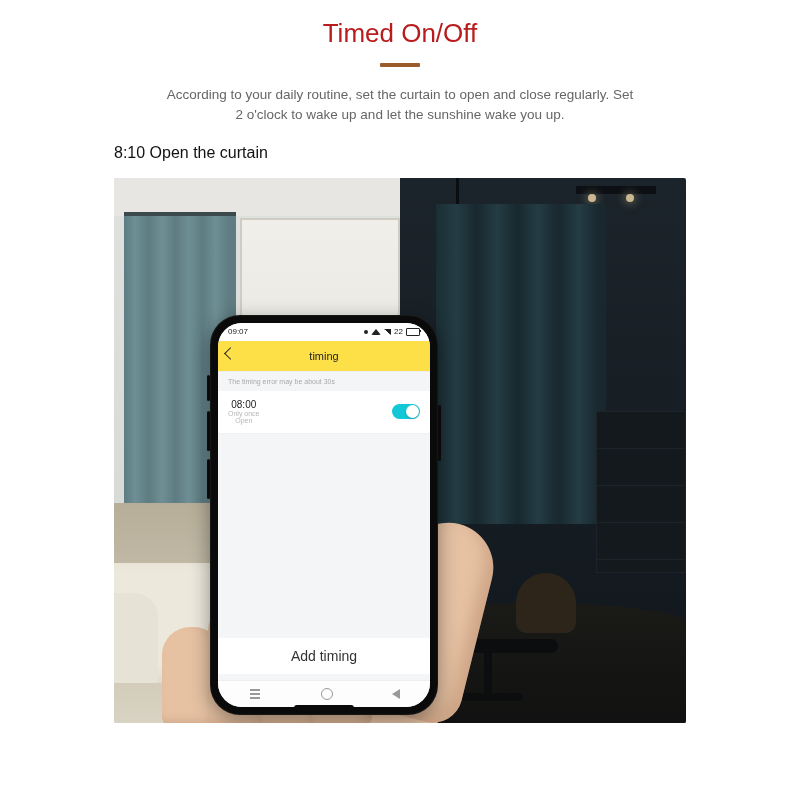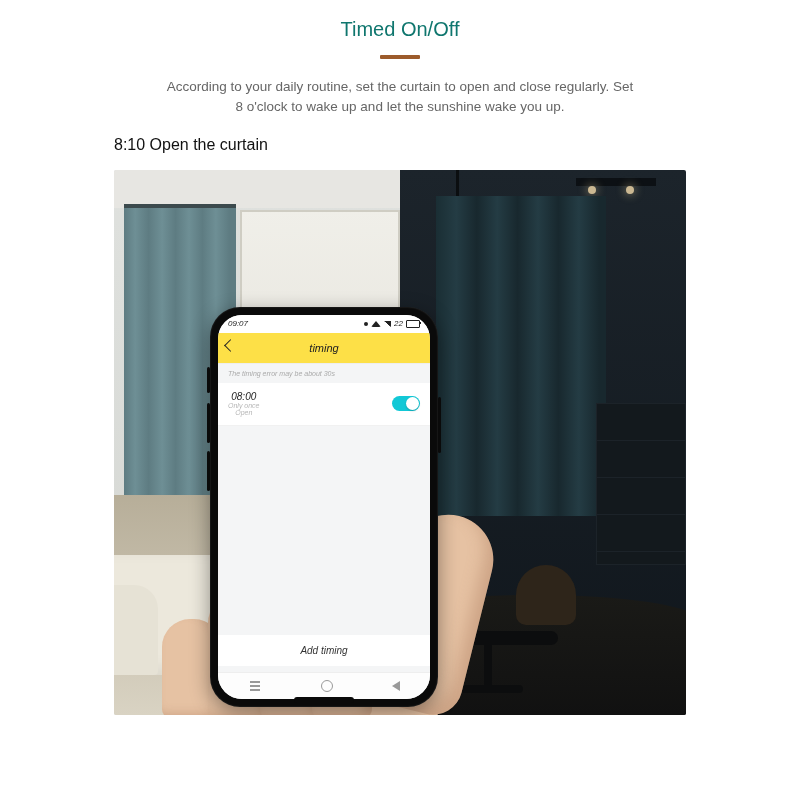--- a/index.html
+++ b/index.html
@@ -11,23 +11,23 @@
     background: #fff;
     overflow: hidden;
     position: relative;
     color: #222;
   }
   .header {
     text-align: center;
     padding-top: 18px;
   }
   .title {
-    font-size: 20px;
+    font-size: 26px;
     font-weight: 500;
-    color: #0f766e;
+    color: #b91c1c;
   }
   .rule {
     width: 40px;
     height: 4px;
     background: #9c5b2b;
     margin: 14px auto 18px auto;
     border-radius: 1px;
   }
   .description {
     font-size: 13.5px;
@@ -46,21 +46,20 @@
   .scene-labels .left { color: #111; }
   .scene-labels .right { color: #111; }
   .scene {
     width: 572px;
     height: 545px;
     margin: 16px auto;
     display: flex;
     position: relative;
     border-radius: 2px;
     overflow: hidden;
-    font-style: italic;
   }
   .scene .half {
     width: 50%;
     height: 100%;
     position: relative;
     overflow: hidden;
   }
   
   .half.left-room {
     background: linear-gradient(#dfe1de,#d4d6d2);
@@ -256,21 +255,21 @@
     border-radius:8px; position:relative;
   }
   .toggle::after{
     content:""; position:absolute; right:1px; top:1px;
     width:13px; height:13px; background:#fff; border-radius:50%;
     box-shadow:0 1px 2px rgba(0,0,0,.2);
   }
   .spacer{flex:1; background:#f4f5f6;}
   .add-timing{
     background:#fff; text-align:center;
-    font-size:10px; color:#333;
+    font-size:14px; color:#333;
     padding:10px 0;
     border-top:6px solid #f4f5f6;
     border-bottom:6px solid #f4f5f6;
   }
   .navbar{
     height:26px; background:#fdfdfd;
     display:flex; align-items:center; justify-content:space-around;
     border-top:1px solid #eee;
   }
   .navbar .nv{width:14px;height:10px;position:relative;}
@@ -281,21 +280,21 @@
     position:absolute; bottom:4px; left:50%; transform:translateX(-50%);
     width:60px; height:6px; background:#0a0a0a; border-radius:3px;
   }
 </style>
 </head>
 <body>
 
 <div class="header">
   <div class="title">Timed On/Off</div>
   <div class="rule"></div>
-  <div class="description">According to your daily routine, set the curtain to open and close regularly. Set 8 o'clock to wake up and let the sunshine wake you up.</div>
+  <div class="description">According to your daily routine, set the curtain to open and close regularly. Set 2 o'clock to wake up and let the sunshine wake you up.</div>
 </div>
 
 <div class="scene-labels">
   <span class="left">8:10 Open the curtain</span>
 </div>
 
 <div class="scene">
   <div class="half left-room">
     <div class="ceiling"></div>
     <div class="window"></div>

